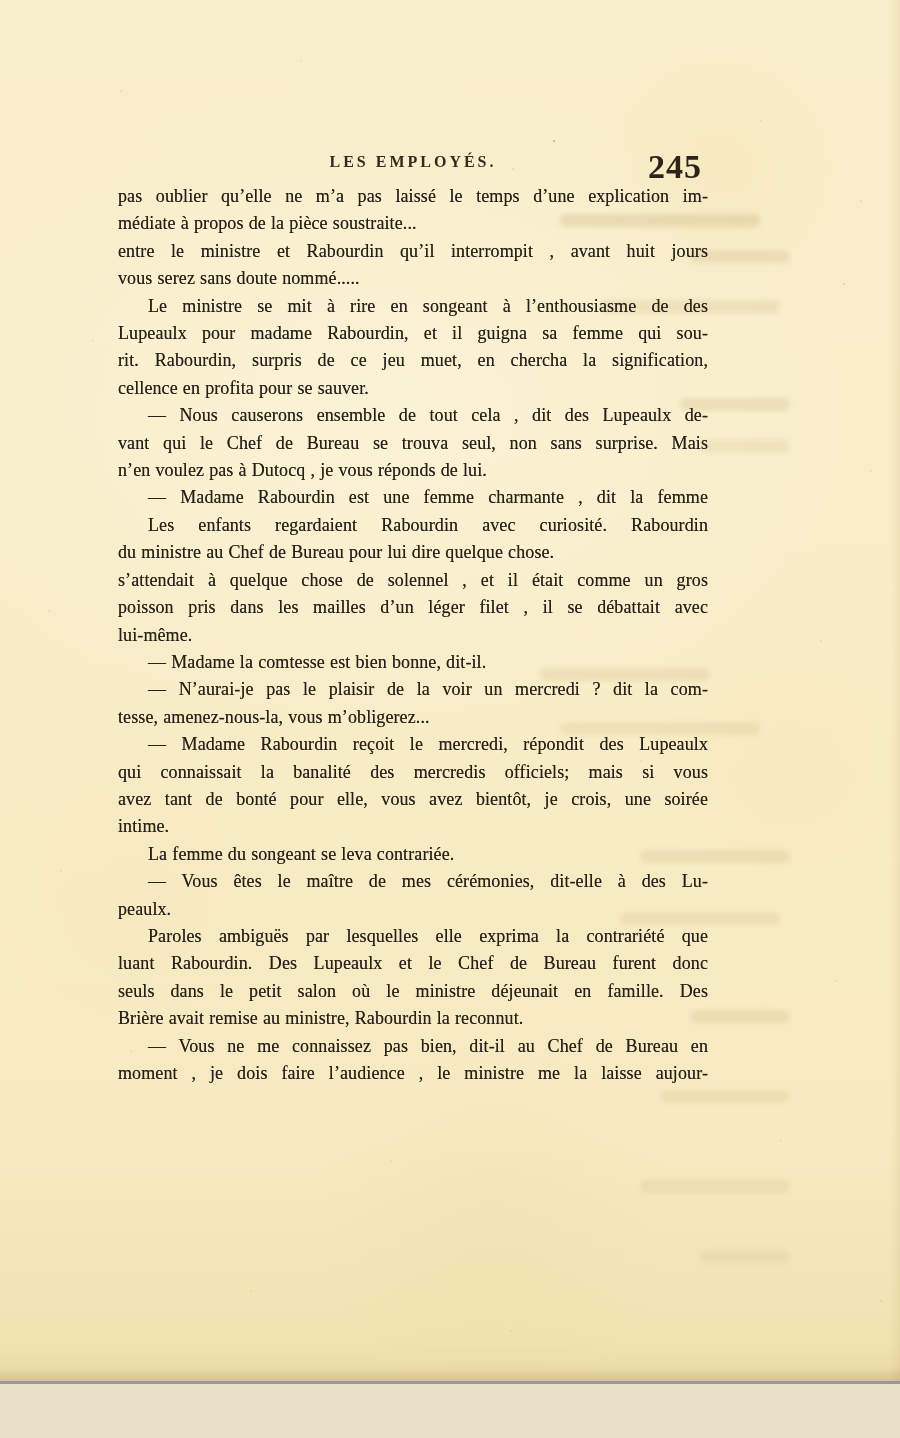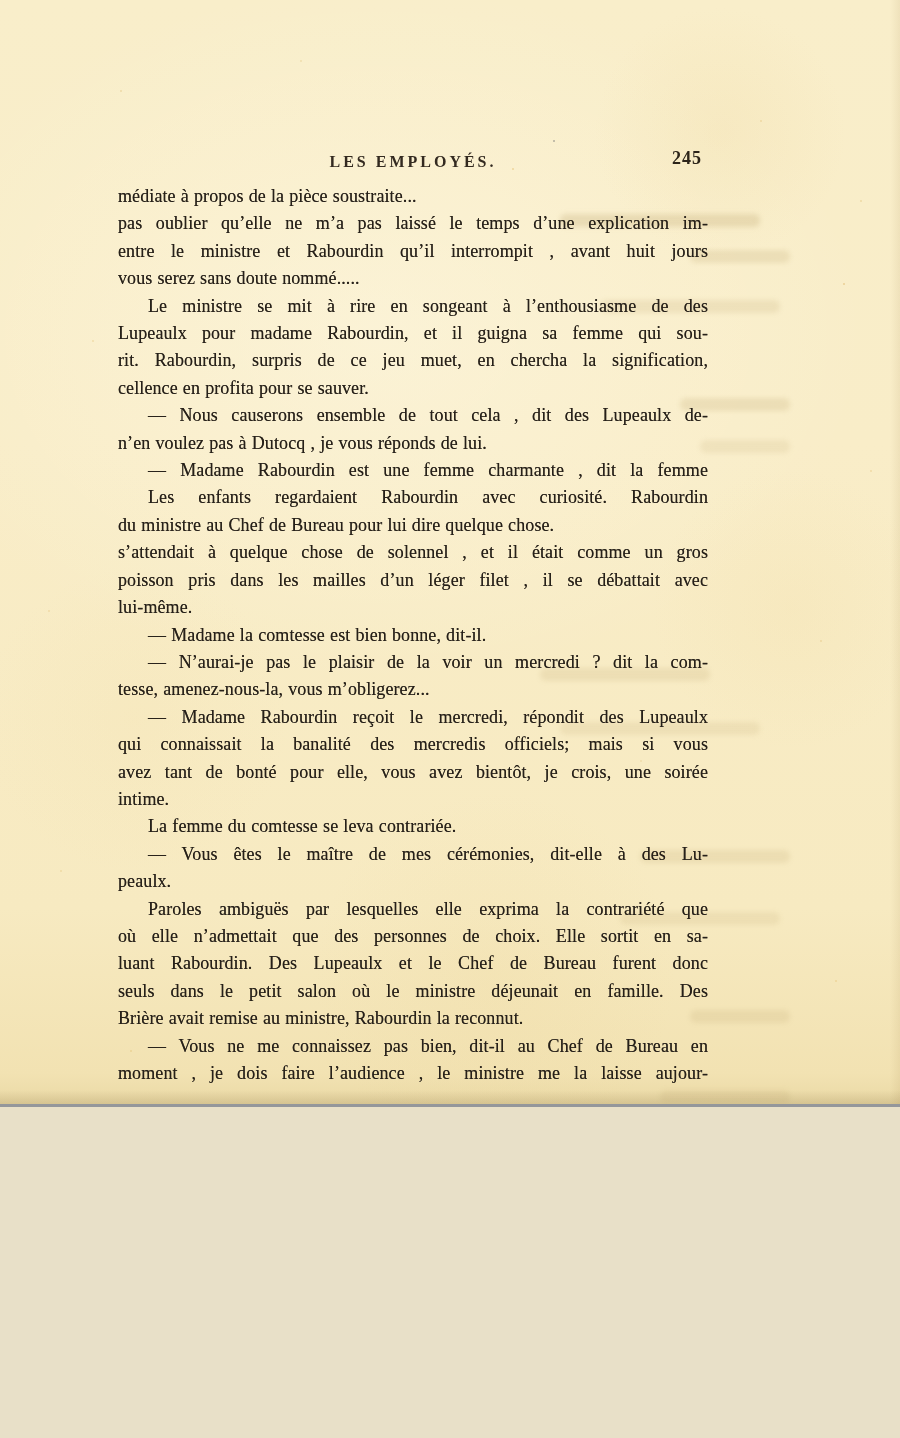--- a/index.html
+++ b/index.html
@@ -3,21 +3,21 @@
 <meta charset="utf-8">
 <style>
   html, body {
     margin: 0;
     padding: 0;
     background: #e8e0c8;
   }
   .page {
     position: relative;
     width: 900px;
-    height: 1107px;
+    height: 1384px;
     overflow: hidden;
     background:
       radial-gradient(ellipse 700px 500px at 42% 30%, rgba(255,252,238,0.35), rgba(255,252,238,0) 70%),
       linear-gradient(180deg, #f9eeca 0%, #f9edc8 40%, #f7eac1 82%, #f2e2b2 97%, #e9d8a4 100%);
     font-family: "Liberation Serif", "DejaVu Serif", serif;
     color: #262019;
   }
   
   .mottle {
     position: absolute; inset: 0;
@@ -65,21 +65,21 @@
     text-align: center;
     font-size: 16px;
     font-weight: 700;
     letter-spacing: 3px;
     color: #332a20;
     top: 5px;
   }
   .page-number {
     position: absolute;
     right: 6px; top: 0;
-    font-size: 18px;
+    font-size: 34px;
     font-weight: 700;
     letter-spacing: 1px;
     color: #2c2419;
     text-align: right;
   }
   .text-block {
     position: absolute;
     top: 183px; left: 118px;
     width: 590px;
     font-size: 18px;
@@ -132,48 +132,48 @@
   <div class="streak" style="left:660px; top:1090px; width:130px; opacity:.6;"></div>
   <div class="streak" style="left:640px; top:1180px; width:150px; opacity:.6;"></div>
   <div class="streak" style="left:700px; top:1250px; width:90px; opacity:.5;"></div>
 
   <div class="running-header">
     <div class="running-title">LES EMPLOYÉS.</div>
     <div class="page-number">245</div>
   </div>
 
   <div class="text-block">
+      <div class="line justify">pas oublier qu’elle ne m’a pas laissé le temps d’une explication im-</div>
       <div class="line">médiate à propos de la pièce soustraite...</div>
-      <div class="line justify">pas oublier qu’elle ne m’a pas laissé le temps d’une explication im-</div>
       <div class="line justify">entre le ministre et Rabourdin qu’il interrompit , avant huit jours</div>
       <div class="line">vous serez sans doute nommé.....</div>
       <div class="line indent justify">Le ministre se mit à rire en songeant à l’enthousiasme de des</div>
       <div class="line justify">Lupeaulx pour madame Rabourdin, et il guigna sa femme qui sou-</div>
       <div class="line justify">rit. Rabourdin, surpris de ce jeu muet, en chercha la signification,</div>
       <div class="line">cellence en profita pour se sauver.</div>
       <div class="line indent justify">— Nous causerons ensemble de tout cela , dit des Lupeaulx de-</div>
+      <div class="line justify">vant qui le Chef de Bureau se trouva seul, non sans surprise. Mais</div>
       <div class="line">n’en voulez pas à Dutocq , je vous réponds de lui.</div>
       <div class="line indent justify">— Madame Rabourdin est une femme charmante , dit la femme</div>
       <div class="line indent justify">Les enfants regardaient Rabourdin avec curiosité. Rabourdin</div>
       <div class="line">du ministre au Chef de Bureau pour lui dire quelque chose.</div>
       <div class="line justify">s’attendait à quelque chose de solennel , et il était comme un gros</div>
       <div class="line justify">poisson pris dans les mailles d’un léger filet , il se débattait avec</div>
       <div class="line">lui-même.</div>
       <div class="line indent">— Madame la comtesse est bien bonne, dit-il.</div>
       <div class="line indent justify">— N’aurai-je pas le plaisir de la voir un mercredi ? dit la com-</div>
       <div class="line">tesse, amenez-nous-la, vous m’obligerez...</div>
       <div class="line indent justify">— Madame Rabourdin reçoit le mercredi, répondit des Lupeaulx</div>
       <div class="line justify">qui connaissait la banalité des mercredis officiels; mais si vous</div>
       <div class="line justify">avez tant de bonté pour elle, vous avez bientôt, je crois, une soirée</div>
       <div class="line">intime.</div>
-      <div class="line indent">La femme du comtesse se leva contrariée.</div>
+      <div class="line indent">La femme du songeant se leva contrariée.</div>
       <div class="line indent justify">— Vous êtes le maître de mes cérémonies, dit-elle à des Lu-</div>
       <div class="line">peaulx.</div>
       <div class="line indent justify">Paroles ambiguës par lesquelles elle exprima la contrariété que</div>
-      <div class="line justify">où elle n’admettait que des personnes de choix. Elle sortit en sa-</div>
       <div class="line justify">luant Rabourdin. Des Lupeaulx et le Chef de Bureau furent donc</div>
       <div class="line justify">seuls dans le petit salon où le ministre déjeunait en famille. Des</div>
       <div class="line">Brière avait remise au ministre, Rabourdin la reconnut.</div>
       <div class="line indent justify">— Vous ne me connaissez pas bien, dit-il au Chef de Bureau en</div>
       <div class="line justify">moment , je dois faire l’audience , le ministre me la laisse aujour-</div>
     </div>
 
   <div class="right-edge-shade"></div>
   <div class="bottom-shade"></div>
   <div class="bottom-edge"></div>

